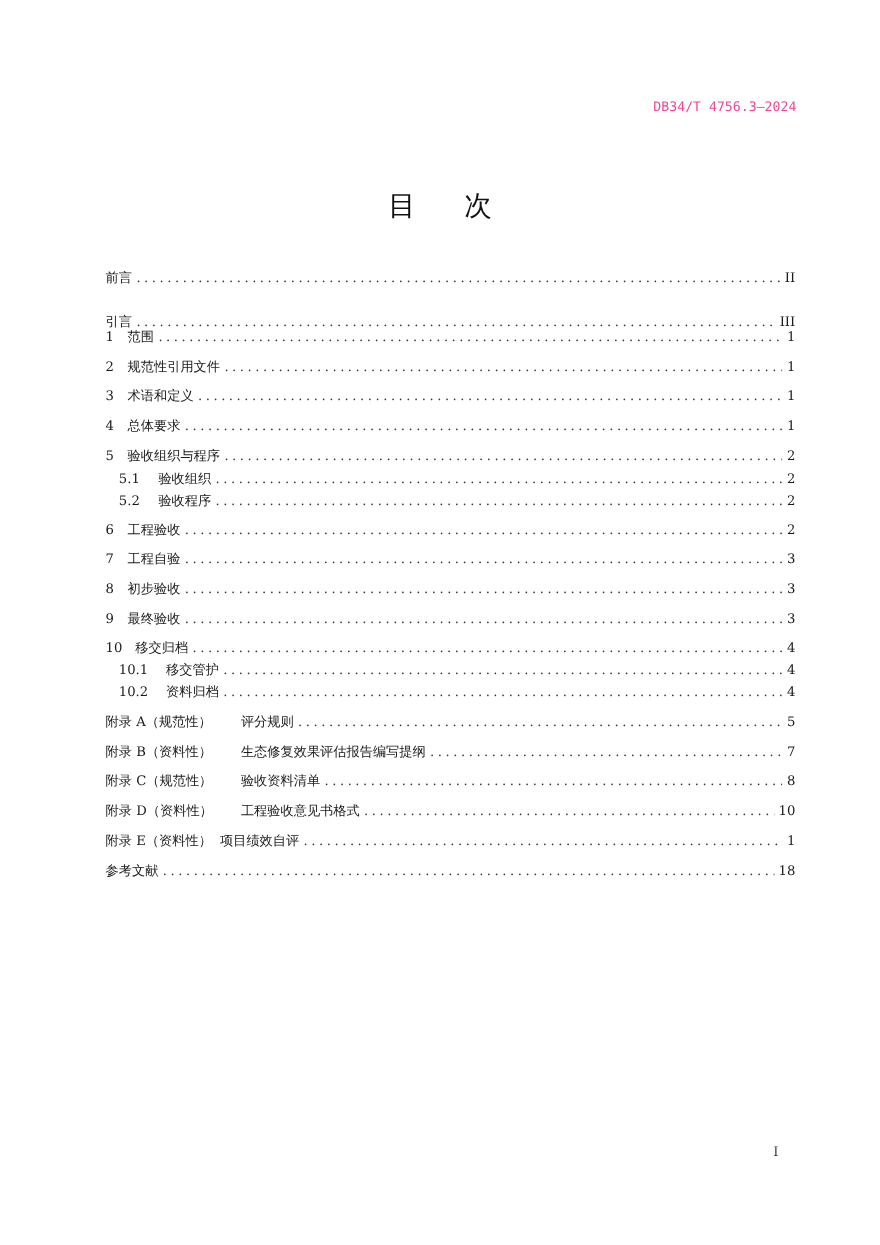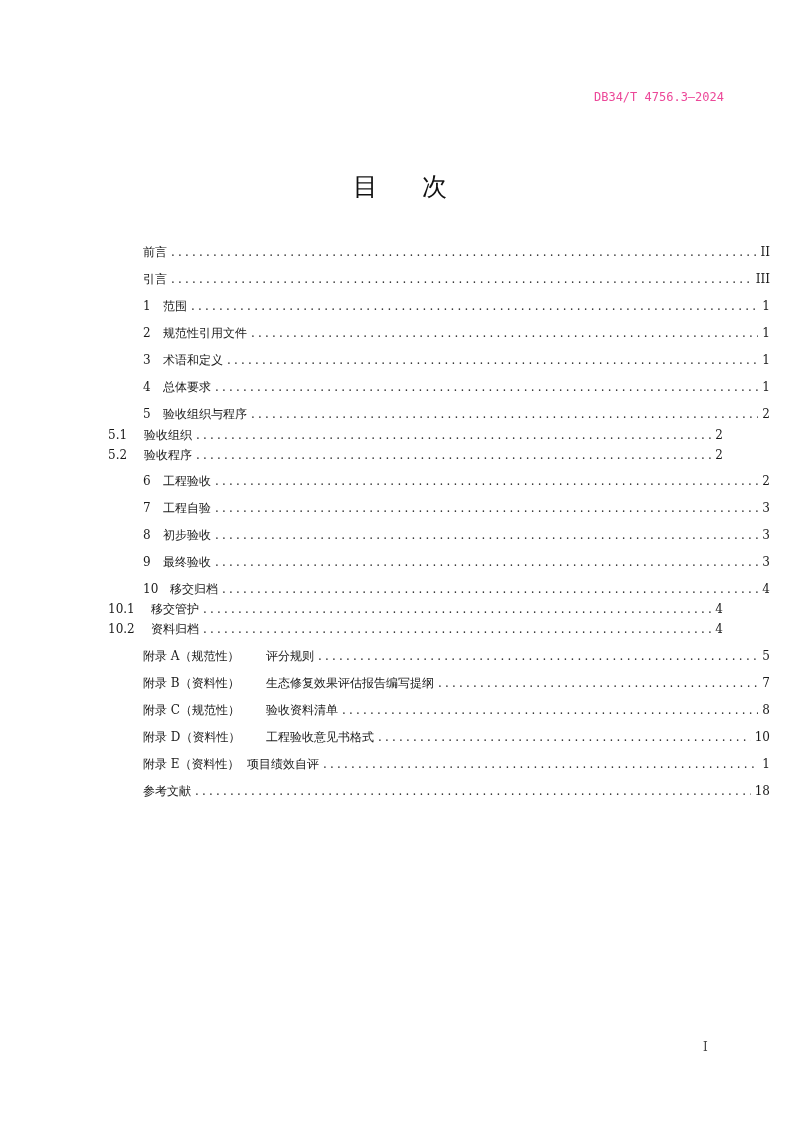--- a/index.html
+++ b/index.html
@@ -73,21 +73,21 @@
       font-size: 12px;
     }
     .toc-row .leader::before {
       content: "........................................................................................................................................................................................................";
     }
     .toc-row .page {
       flex: none;
       text-align: right;
       min-width: 8px;
     }
-    .indent-0 { padding-left: 0; margin-left: 47px; }
+    .indent-0 { padding-left: 0; }
     .indent-1 { padding-left: 12px; justify-content: flex-end; }
     .page-footer {
       position: absolute;
       top: 1040px;
       left: 703px;
       font-size: 12px;
       color: #444;
       font-family: "DejaVu Serif", "Liberation Serif", serif;
     }
   </style>
@@ -101,21 +101,21 @@
 </div>
 
 <div class="toc">
 
   <div class="toc-row indent-0" style="top:244px">
     <span class="num"></span>
     <span class="label">前言</span>
     <span class="leader"></span>
     <span class="page">II</span>
   </div>
-  <div class="toc-row indent-0" style="top:271px">
+  <div class="toc-row indent-0" style="top:284px">
     <span class="num"></span>
     <span class="label">引言</span>
     <span class="leader"></span>
     <span class="page">III</span>
   </div>
   <div class="toc-row indent-0" style="top:298px">
     <span class="num" style="width:20px">1</span>
     <span class="label">范围</span>
     <span class="leader"></span>
     <span class="page">1</span>

